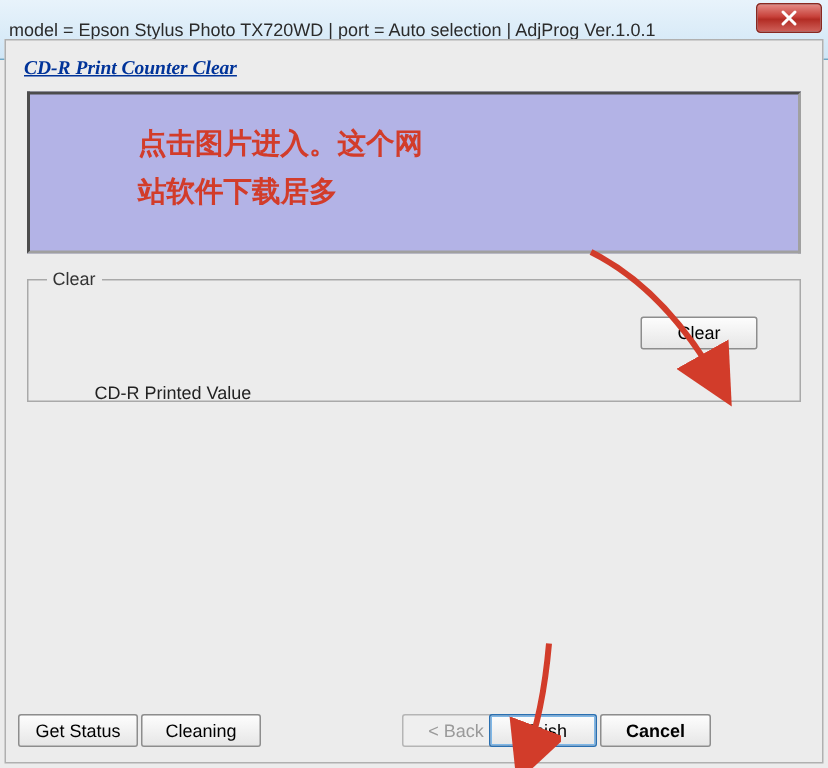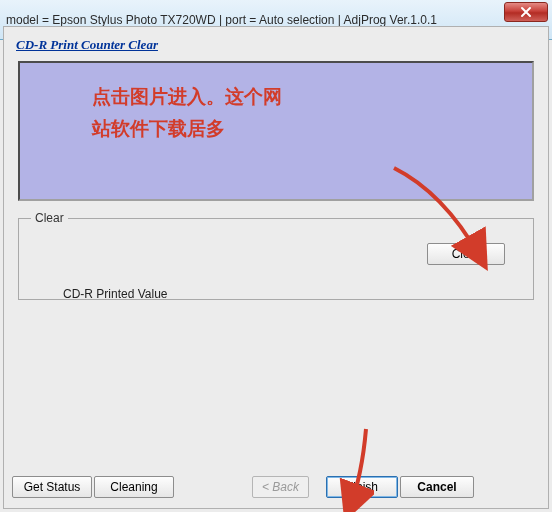--- a/index.html
+++ b/index.html
@@ -45,21 +45,21 @@
     color: #003399;
     font-style: italic;
     font-weight: bold;
     font-size: 13px;
     text-decoration: underline;
     margin: 10px 12px 8px 12px;
     font-family: "Times New Roman", serif;
   }
   .banner {
     margin: 0 14px;
-    height: 140px;
+    height: 108px;
     border: 2px inset #a0a0a0;
     background: #b3b3e6;
     position: relative;
     padding: 18px 20px 10px 72px;
   }
   .banner-text {
     color: #d23c2a;
     font-weight: bold;
     font-size: 19px;
     line-height: 1.7;
@@ -110,21 +110,21 @@
     box-shadow: 0 0 0 1px #7fb7e6 inset;
   }
   .bottom-bar {
     position: absolute;
     left: 0; right: 0; bottom: 6px;
     height: 26px;
   }
   .bottom-bar .btn { position: absolute; height: 22px; top: 0; }
   .get-status { left: 8px; width: 80px; }
   .cleaning   { left: 90px; width: 80px; }
-  .back       { left: 248px; width: 57px; font-style: italic; }
+  .back       { left: 264px; width: 72px; }
   .finish     { left: 322px; width: 72px; }
   .cancel     { left: 396px; width: 74px; font-weight: bold; }
   .arrow { position: absolute; pointer-events: none; }
   .arrow svg { display: block; }
   .arrow1 { left: 380px; top: 136px; width: 110px; height: 110px; }
   .arrow2 { left: 330px; top: 398px; width: 40px; height: 92px; }
 </style>
 </head>
 <body>
 

